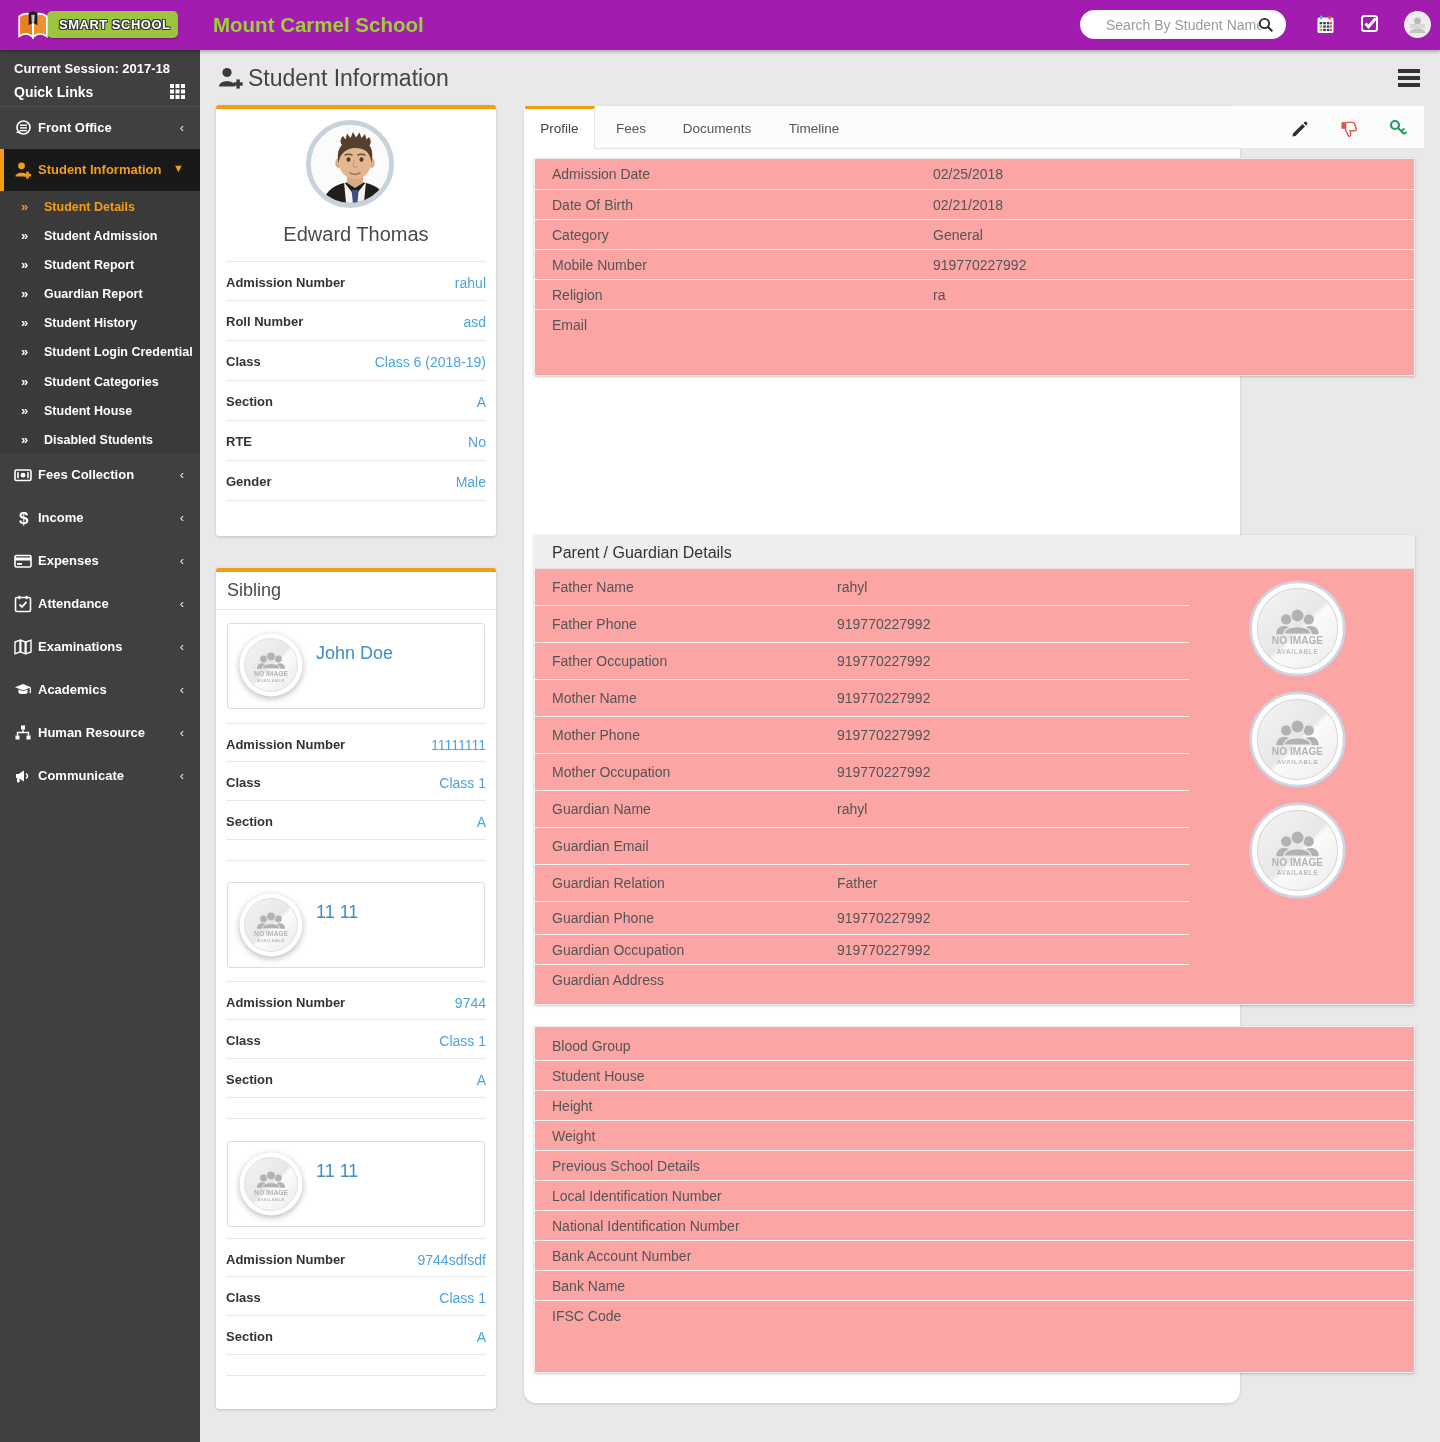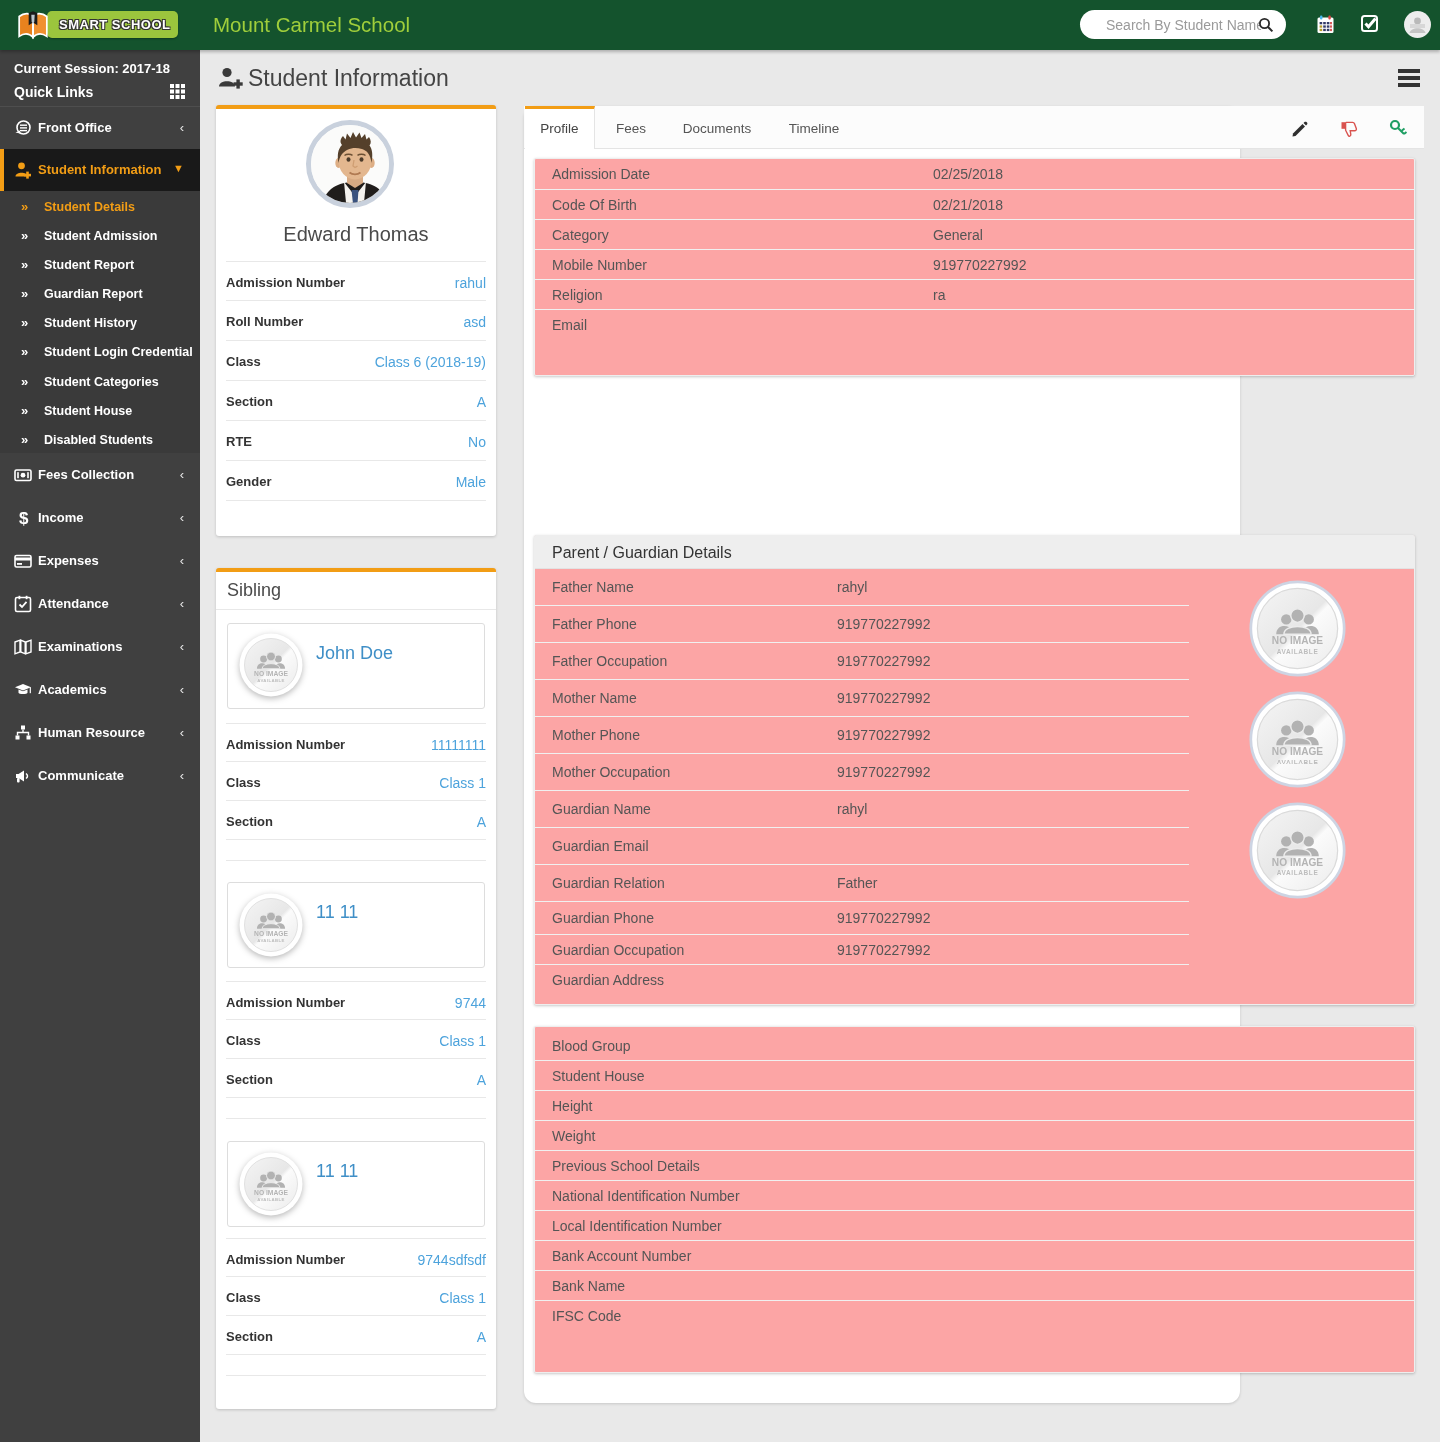--- a/index.html
+++ b/index.html
@@ -2,26 +2,26 @@
 <html><head>
 <meta charset="utf-8">
 <style>
 * { margin:0; padding:0; box-sizing:border-box; }
 html,body { width:1440px; height:1442px; overflow:hidden; }
 body { font-family:"Liberation Sans", sans-serif; background:#e9e9e9; position:relative; }
 #page { position:absolute; top:0; left:0; width:1440px; height:1442px; }
 .abs { position:absolute; }
 
 
-.topbar { position:absolute; top:0; left:0; width:1440px; height:50px; background:#14532d; box-shadow:0 2px 3px rgba(0,0,0,.25); z-index:5; }
+.topbar { position:absolute; top:0; left:0; width:1440px; height:50px; background:#a21caf; box-shadow:0 2px 3px rgba(0,0,0,.25); z-index:5; }
 .logo { position:absolute; left:14px; top:10px; width:164px; height:30px; }
 .logo .pill { position:absolute; left:33px; top:1px; width:131px; height:27px; background:#9bc53d; border-radius:5px; box-shadow:0 1px 2px rgba(0,0,0,.3); }
 .logo .booksvg { position:absolute; left:0px; top:-1px; z-index:2; }
 .logo .logotxt { position:absolute; left:45px; top:7px; z-index:3; white-space:nowrap; font-size:13px; font-weight:700; color:#fff; letter-spacing:.5px; text-shadow:-1px -1px 0 #333,1px -1px 0 #333,-1px 1px 0 #333,1px 1px 0 #333; }
-.schoolname { position:absolute; left:213px; top:13px; font-size:20.5px; font-weight:400; color:#a0ce3b; }
+.schoolname { position:absolute; left:213px; top:13px; font-size:20.5px; font-weight:700; color:#a0ce3b; }
 .search { position:absolute; left:1080px; top:10px; width:206px; height:29px; background:#fff; border-radius:15px; }
 .search .ph { position:absolute; left:26px; top:7px; font-size:14px; color:#9a9a9a; }
 .tbicon { position:absolute; top:15px; }
 
 
 .sidebar { position:absolute; top:50px; left:0; width:200px; height:1392px; background:#404040; color:#fff; }
 .sess { position:absolute; left:14px; top:11px; font-size:13px; font-weight:700; color:#fff; }
 .qlinks { position:absolute; left:14px; top:34px; font-size:14px; font-weight:700; color:#fff; }
 .qgrid { position:absolute; right:15px; top:34px; }
 .sdiv { position:absolute; left:0; top:56px; width:200px; height:1px; background:#4e4e4e; }
@@ -457,21 +457,21 @@
         <circle cx="6" cy="6" r="4" fill="none" stroke="#1e9e63" stroke-width="2.2"></circle>
         <path d="M9 9 L15 15 M13 11.5 L15.5 9.5 M15 15 L17.5 13" stroke="#1e9e63" stroke-width="2" fill="none"></path>
       </svg>
 
     <div class="rcard" style="top:52px;height:218px">
       <div class="rrow" style="height:31px">
           <span class="k">Admission Date</span>
           <span class="v">02/25/2018</span>
         </div>
       <div class="rrow" style="height:30px">
-          <span class="k">Code Of Birth</span>
+          <span class="k">Date Of Birth</span>
           <span class="v">02/21/2018</span>
         </div>
       <div class="rrow" style="height:30px">
           <span class="k">Category</span>
           <span class="v">General</span>
         </div>
       <div class="rrow" style="height:30px">
           <span class="k">Mobile Number</span>
           <span class="v">919770227992</span>
         </div>
@@ -558,24 +558,24 @@
       <div class="rrow" style="height:30px">
           <span class="k">Height</span>
         </div>
       <div class="rrow" style="height:30px">
           <span class="k">Weight</span>
         </div>
       <div class="rrow" style="height:30px">
           <span class="k">Previous School Details</span>
         </div>
       <div class="rrow" style="height:30px">
+          <span class="k">Local Identification Number</span>
+        </div>
+      <div class="rrow" style="height:30px">
           <span class="k">National Identification Number</span>
-        </div>
-      <div class="rrow" style="height:30px">
-          <span class="k">Local Identification Number</span>
         </div>
       <div class="rrow" style="height:30px">
           <span class="k">Bank Account Number</span>
         </div>
       <div class="rrow" style="height:30px">
           <span class="k">Bank Name</span>
         </div>
       <div class="rrow" style="height:30px;border-bottom:none">
           <span class="k">IFSC Code</span>
         </div>

